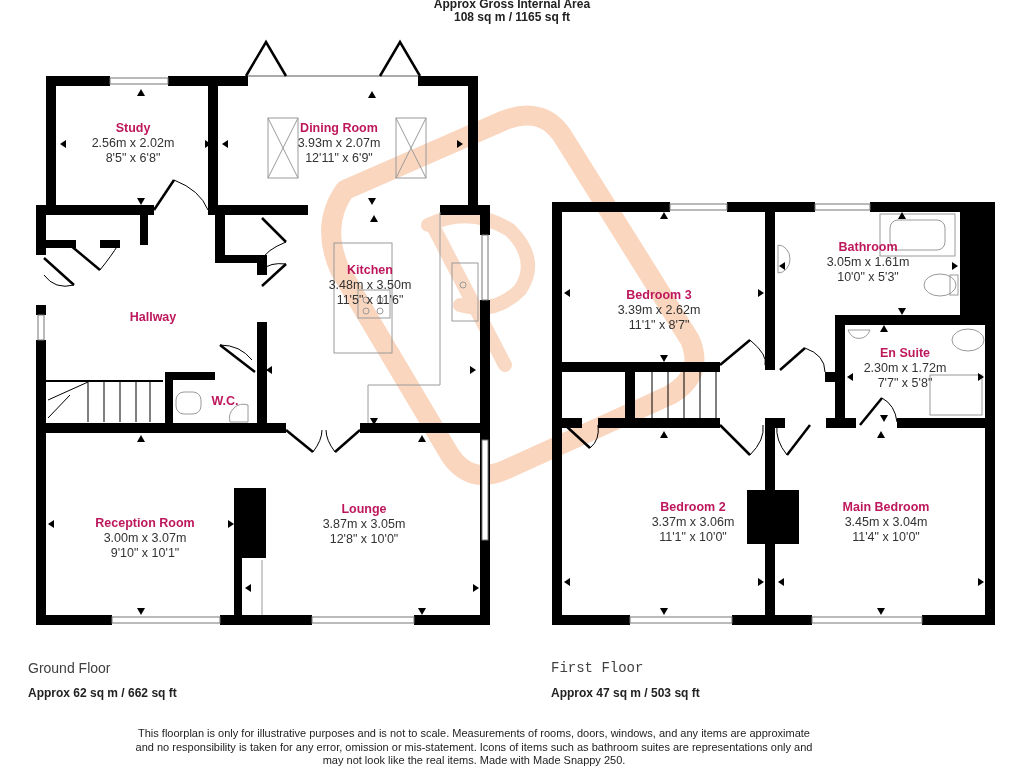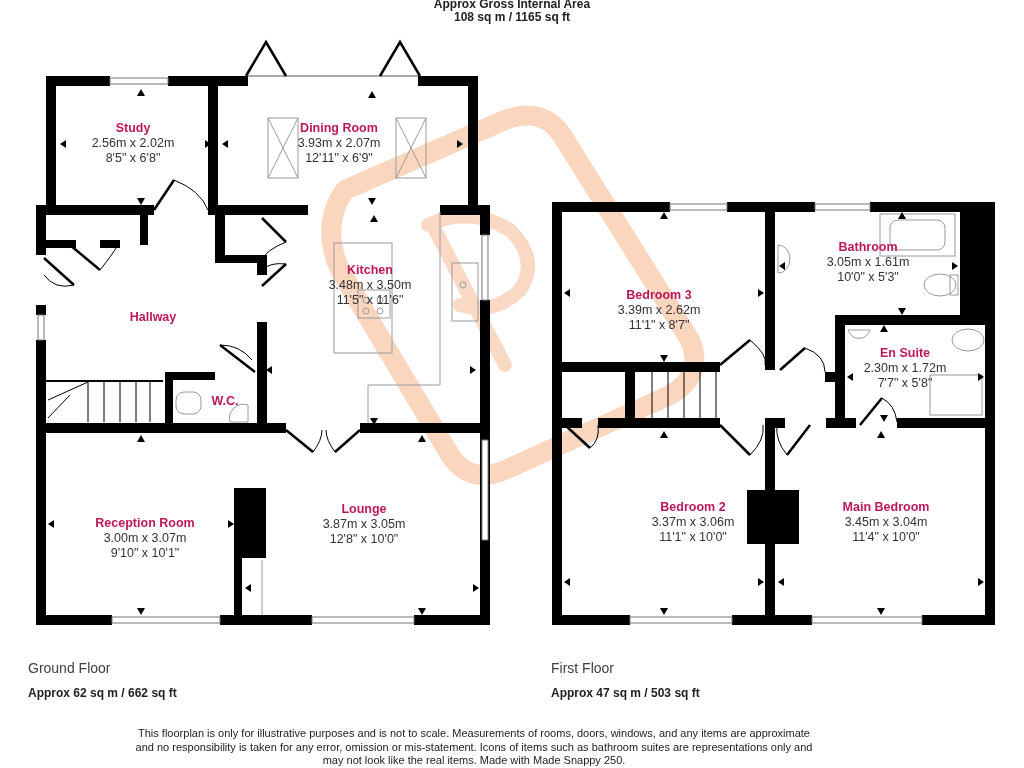--- a/index.html
+++ b/index.html
@@ -299,20 +299,20 @@
   <div>11'1" x 10'0"</div>
 </div>
 <div class="room" style="left:886px;top:500px;">
   <div class="rname">Main Bedroom</div>
   <div>3.45m x 3.04m</div>
   <div>11'4" x 10'0"</div>
 </div>
 
 <div class="floor-title" style="left:28px;top:660px;">Ground Floor</div>
 <div class="floor-area" style="left:28px;top:686px;text-align:right;">Approx 62 sq m / 662 sq ft</div>
-<div class="floor-title" style="left:551px;top:660px;">First Floor</div>
+<div class="floor-title" style="left:551px;top:660px;font-family:Liberation Mono, monospace;">First Floor</div>
 <div class="floor-area" style="left:551px;top:686px;">Approx 47 sq m / 503 sq ft</div>
 
 <div class="disclaimer">
   <div>This floorplan is only for illustrative purposes and is not to scale. Measurements of rooms, doors, windows, and any items are approximate</div>
   <div>and no responsibility is taken for any error, omission or mis-statement. Icons of items such as bathroom suites are representations only and</div>
   <div>may not look like the real items. Made with Made Snappy 250.</div>
 </div>
 
 </body></html>

